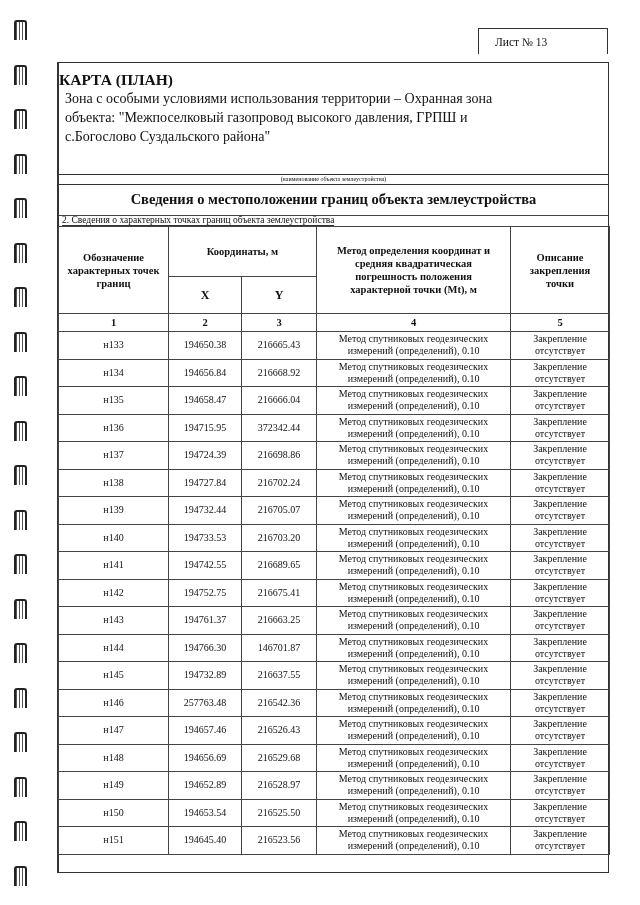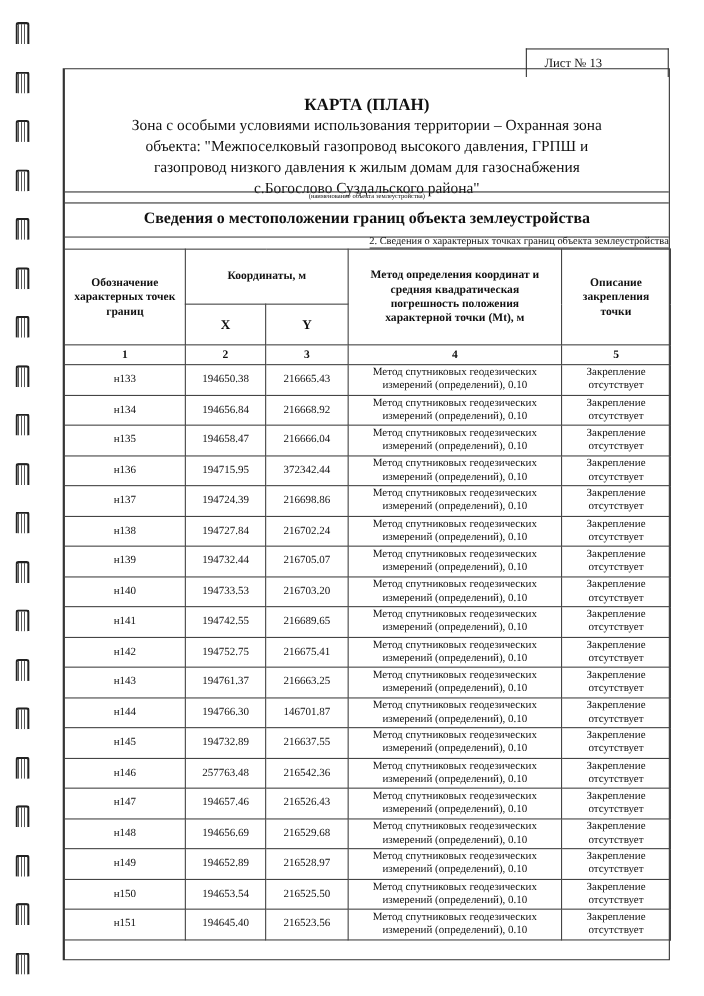--- a/index.html
+++ b/index.html
@@ -7,42 +7,42 @@
     width:640px; height:905px; background:#ffffff; position:relative; overflow:hidden;
     font-family:"Liberation Serif", "DejaVu Serif", serif; color:#111;
   }
   .binding { position:absolute; left:14px; top:0; width:14px; height:905px; }
   .binding .ring {
     position:absolute; left:0; width:9px; height:18px;
     border:2px solid #222; border-bottom:none; border-radius:3px 3px 0 0;
     background:repeating-linear-gradient(90deg,#555 0 1px,transparent 1px 3px);
   }
   .sheet-tab {
-    position:absolute; left:478px; top:44px; width:130px; height:26px;
+    position:absolute; left:478px; top:28px; width:130px; height:26px;
     border:1.5px solid #333; border-bottom:none; box-sizing:border-box;
     font-size:11.5px; padding-left:16px; line-height:26px;
   }
   .frame {
     position:absolute; left:57px; top:62px; width:552px; height:811px;
     border:1.5px solid #333; border-left-width:2px; box-sizing:border-box;
   }
-  .title-block { position:absolute; left:0; top:16px; width:100%; height:110px; text-align:center; }
+  .title-block { position:absolute; left:0; top:0; width:100%; height:110px; }
   .title-main { font-weight:bold; font-size:15.5px; margin-top:8px; }
   .title-sub { font-weight:normal; font-size:14px; line-height:19px; margin-top:0; padding:0 6px; }
   .title-caption {
     position:absolute; top:111px; left:0; width:100%; height:9px; font-size:6px; text-align:center;
     border-top:1px solid #333; border-bottom:1.5px solid #333; line-height:8px;
   }
   .section-title {
     position:absolute; top:121px; left:0; width:100%; height:31px; text-align:center;
     font-weight:bold; font-size:14.5px; line-height:31px; border-bottom:1px solid #444;
   }
   .section-sub {
     position:absolute; top:152px; left:0; width:100%; height:11px; font-size:9.5px;
-    line-height:11px; padding-left:3px; box-sizing:border-box;text-align:right;
+    line-height:11px; padding-left:3px; box-sizing:border-box;
   }
   .section-sub span { border-bottom:1px solid #333; }
   table.pts {
     position:absolute; top:163px; left:-1px; width:551px; border-collapse:collapse; table-layout:fixed;
   }
   table.pts td, table.pts th { border:1px solid #444; text-align:center; padding:0; }
   table.pts th { font-weight:bold; font-size:10.5px; line-height:13px; }
   th.hnum { font-size:11px; height:17px; }
   td { font-size:10px; height:26.5px; line-height:12px; }
   td.mth, td.dsc { font-size:10px;margin-top:24px; }
@@ -75,21 +75,20 @@
   </div>
 
 <div class="sheet-tab">Лист № 13</div>
 
 <div class="frame">
   <div class="title-block">
     <div class="title-main">КАРТА (ПЛАН)</div>
     <div class="title-sub">
       <div>Зона с особыми условиями использования территории – Охранная зона</div>
       <div>объекта: "Межпоселковый газопровод высокого давления, ГРПШ и</div>
-      <div>газопровод низкого давления к жилым домам для газоснабжения</div>
       <div>с.Богослово Суздальского района"</div>
     </div>
   </div>
   <div class="title-caption">(наименование объекта землеустройства)</div>
   <div class="section-title">Сведения о местоположении границ объекта землеустройства</div>
   <div class="section-sub"><span>2. Сведения о характерных точках границ объекта землеустройства</span></div>
 
   <table class="pts">
     <colgroup>
       <col style="width:110px">

